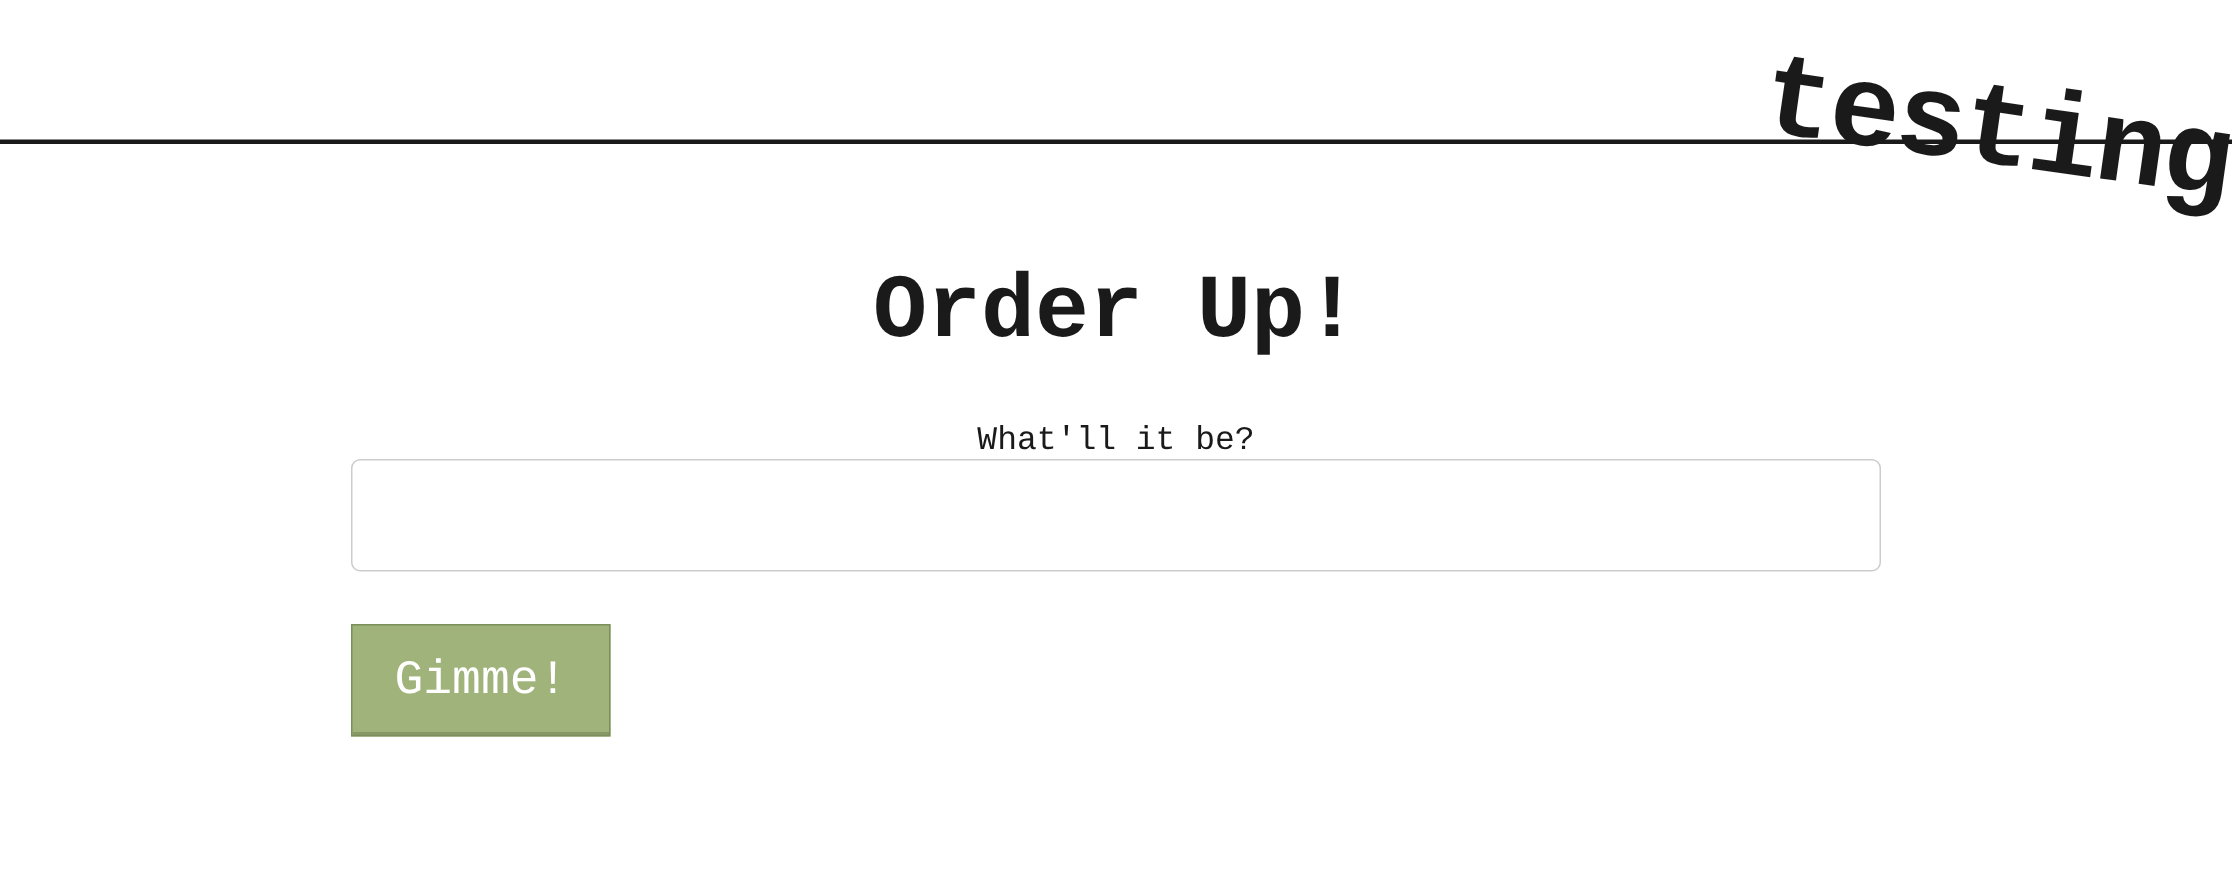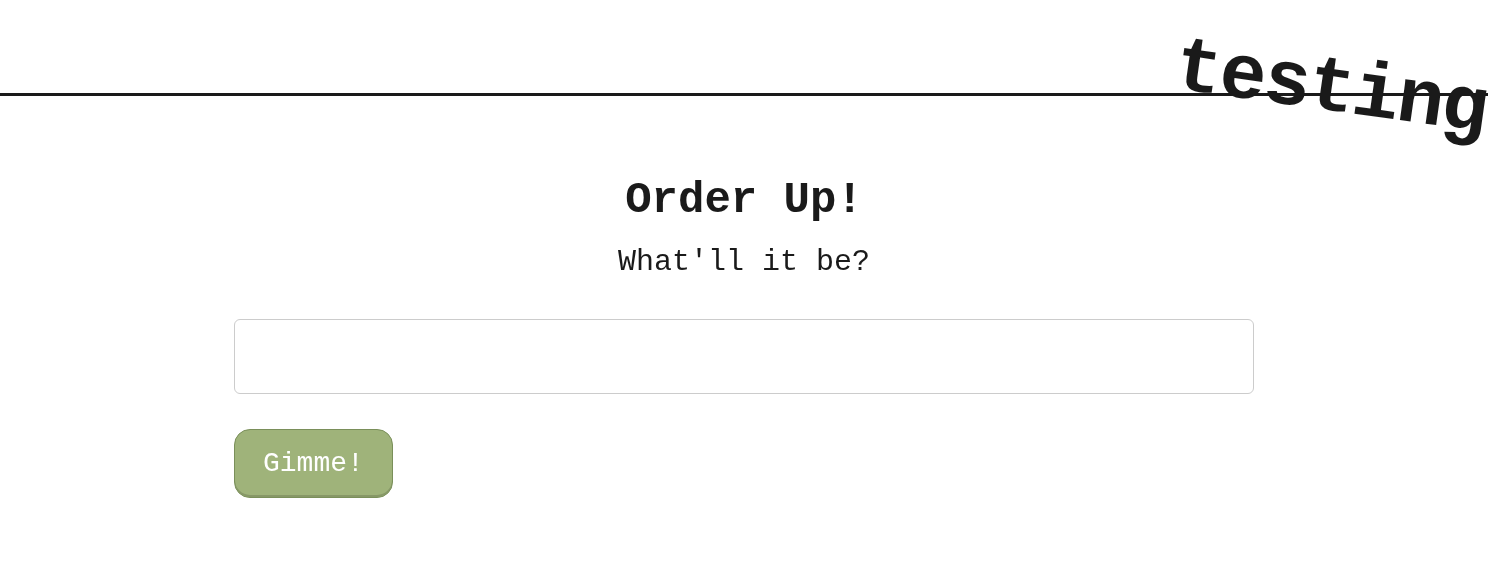--- a/index.html
+++ b/index.html
@@ -41,31 +41,30 @@
     .main-content {
       position: absolute;
       top: 175px;
       left: 50%;
       transform: translateX(-50%);
       width: 1020px;
       text-align: center;
     }
     
     .page-title {
-      font-size: 44px;
+      font-size: 60px;
       font-weight: bold;
       color: #1a1a1a;
-      margin-bottom: 20px;
+      margin-bottom: 38px;
       font-family: "Courier New", Courier, monospace;
     }
     
     .subtitle {
-      font-size: 30px;
+      font-size: 22px;
       color: #1a1a1a;
-      margin-bottom: 40px;
       font-family: "Courier New", Courier, monospace;
     }
     
     .order-input {
       width: 100%;
       height: 75px;
       border: 1px solid #ccc;
       border-radius: 6px;
       font-size: 28px;
       padding: 0 20px;
@@ -76,23 +75,23 @@
     
     .button-row {
       display: flex;
       justify-content: space-between;
       align-items: center;
       width: 100%;
     }
     
     .btn {
       font-family: "Courier New", Courier, monospace;
-      font-size: 28px;
+      font-size: 32px;
       padding: 18px 28px;
-      border-radius: 16px;
+      border-radius: 0;
       cursor: pointer;
       color: #fff;
     }
     
     .btn-gimme {
       background: #9fb37a;
       border: 1px solid #7a8f5a;
       box-shadow: inset 0 -2px 0 rgba(0,0,0,0.15);
     }
     

